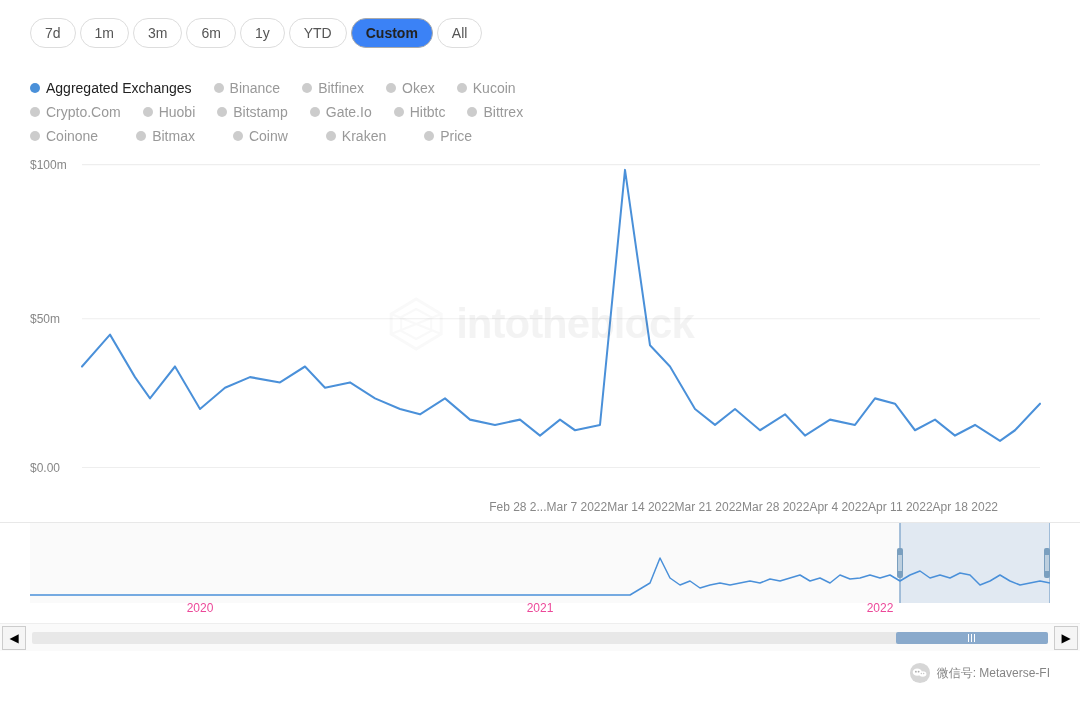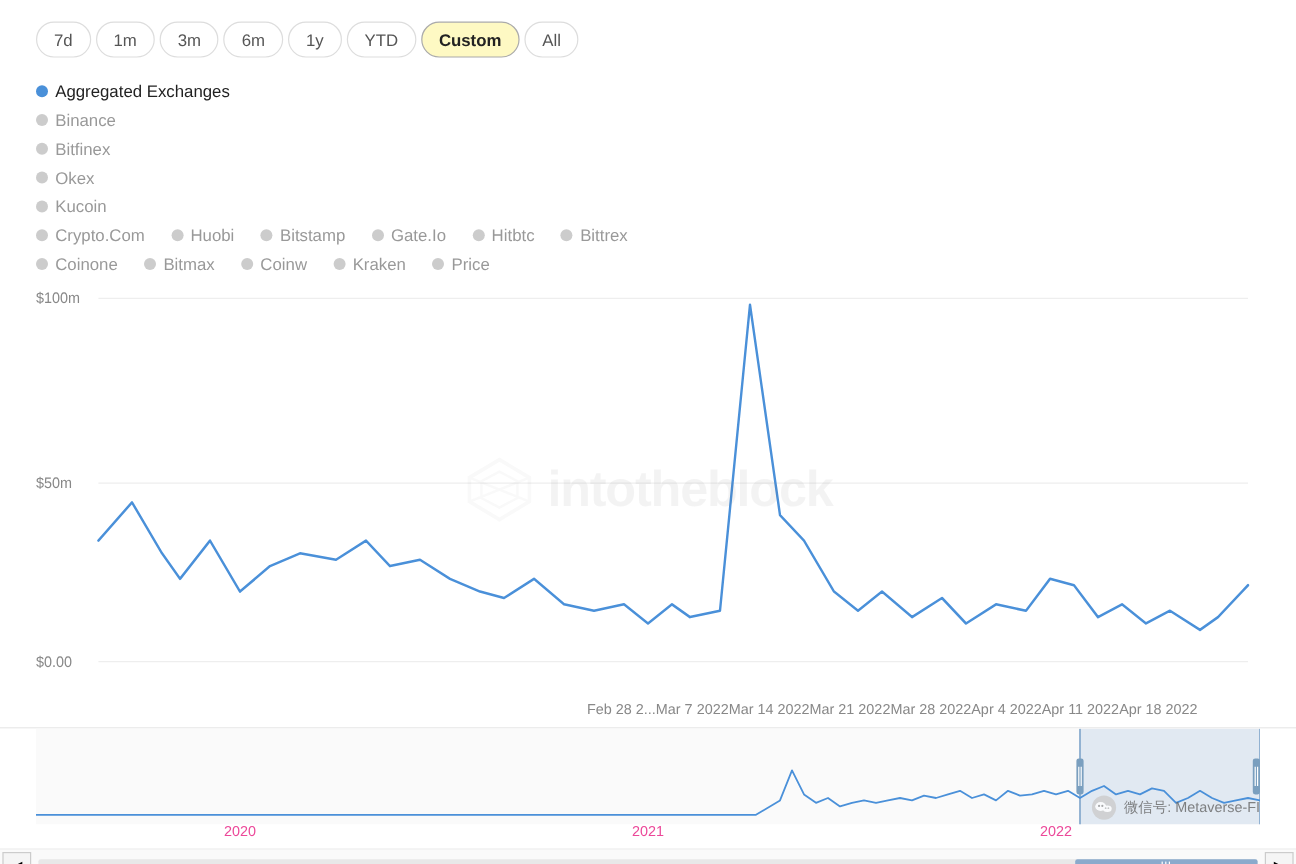--- a/index.html
+++ b/index.html
@@ -14,49 +14,48 @@
 
     .container {
       padding: 18px 30px 0 30px;
       position: relative;
     }
 
     
     .time-filters {
       display: flex;
       gap: 4px;
-      margin-bottom: 20px;
+      margin-bottom: 32px;
       align-items: center;
     }
 
     .time-btn {
       padding: 6px 14px;
       border: 1px solid #ddd;
       border-radius: 20px;
       background: #fff;
       color: #555;
       font-size: 14px;
       cursor: pointer;
       font-weight: 400;
     }
     .time-btn.active {
-      background: #fef9c3;
+      background: #3b82f6;
       border-color: #aaa;
       color: #222;
       font-weight: 600;
     }
 
     
     .legend {
       display: flex;
       flex-wrap: wrap;
       gap: 6px 0;
       margin-bottom: 10px;
       row-gap: 8px;
-      flex-direction: column;
     }
 
     .legend-item {
       display: flex;
       align-items: center;
       margin-right: 22px;
       cursor: pointer;
       font-size: 14px;
     }
 
@@ -274,21 +273,21 @@
       <div class="legend-item">
         <div class="legend-dot" style="background:#ccc;"></div>
         <span class="legend-label">Hitbtc</span>
       </div>
       <div class="legend-item">
         <div class="legend-dot" style="background:#ccc;"></div>
         <span class="legend-label">Bittrex</span>
       </div>
     </div>
 
-    <div style="width:100%;display:flex;flex-wrap:wrap;gap:0;">
+    <div style="width:100%;display:flex;flex-wrap:wrap;gap:16px;">
       <div class="legend-item">
         <div class="legend-dot" style="background:#ccc;"></div>
         <span class="legend-label">Coinone</span>
       </div>
       <div class="legend-item">
         <div class="legend-dot" style="background:#ccc;"></div>
         <span class="legend-label">Bitmax</span>
       </div>
       <div class="legend-item">
         <div class="legend-dot" style="background:#ccc;"></div>

